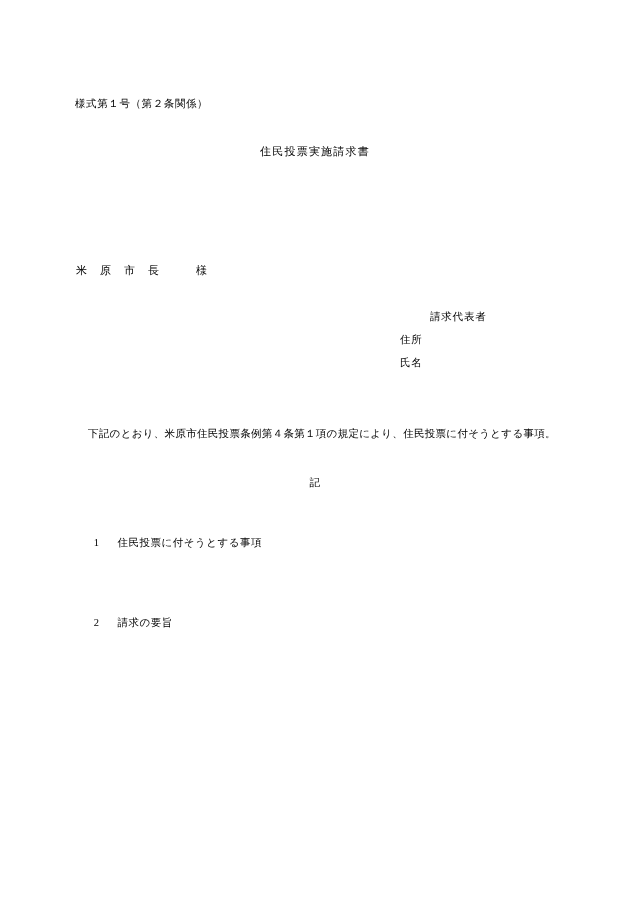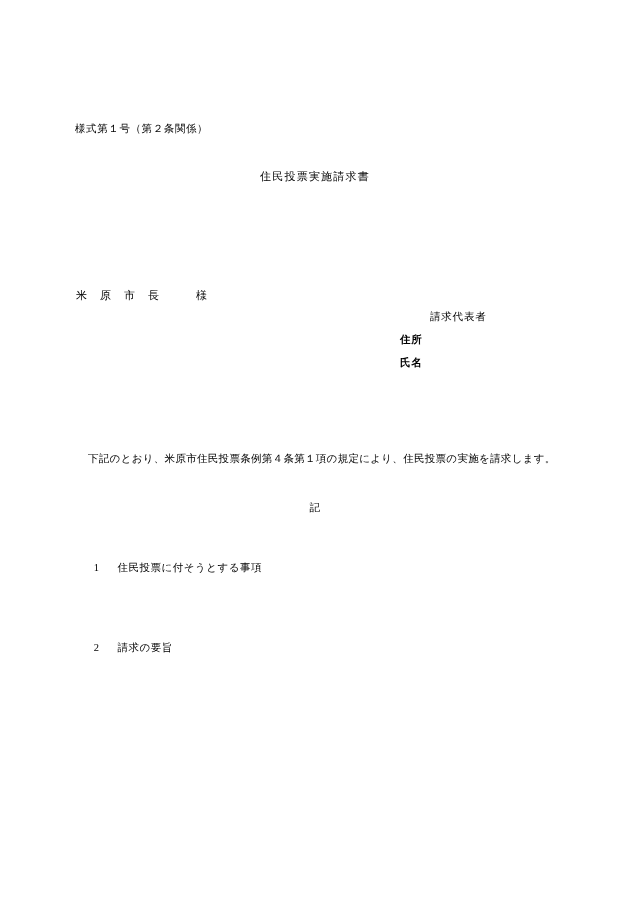--- a/index.html
+++ b/index.html
@@ -27,21 +27,20 @@
     top: 0;
     width: 630px;
     height: 903px;
   }
   .line {
     position: absolute;
     white-space: pre;
     font-size: 10.5px;
     letter-spacing: 0.6px;
     line-height: 1.2;
-    margin-top: 25px;
   }
   .form-number {
     left: 75px;
     top: 98px;
     font-size: 10.5px;
   }
   .doc-title {
     left: 0;
     top: 145px;
     width: 630px;
@@ -72,21 +71,20 @@
     font-size: 10.5px;
     letter-spacing: 0.8px;
   }
   .applicant-block .row {
     white-space: pre;
     margin-bottom: 9px;
     padding-left: 44px;
   }
   .applicant-block .indent {
     padding-left: 14px;
-    font-weight: bold;
   }
   .statement {
     left: 88px;
     top: 428px;
     font-size: 10.5px;
     letter-spacing: 0.3px;
   }
   .ki-mark {
     left: 0;
     top: 477px;
@@ -116,21 +114,21 @@
 
 
     <div class="line addressee">米　原　市　長　　　様</div>
 
     <div class="applicant-block">
       <div class="row">請求代表者</div>
       <div class="row indent">住所</div>
       <div class="row indent">氏名</div>
     </div>
 
-    <div class="line statement">下記のとおり、米原市住民投票条例第４条第１項の規定により、住民投票の実施を請求します。</div>
+    <div class="line statement">下記のとおり、米原市住民投票条例第４条第１項の規定により、住民投票に付そうとする事項。</div>
 
     <div class="line ki-mark">記</div>
 
     <div class="line item item-1">
       <span class="num">1</span><span>住民投票に付そうとする事項</span>
     </div>
 
     <div class="line item item-2">
       <span class="num">2</span><span>請求の要旨</span>
     </div>

